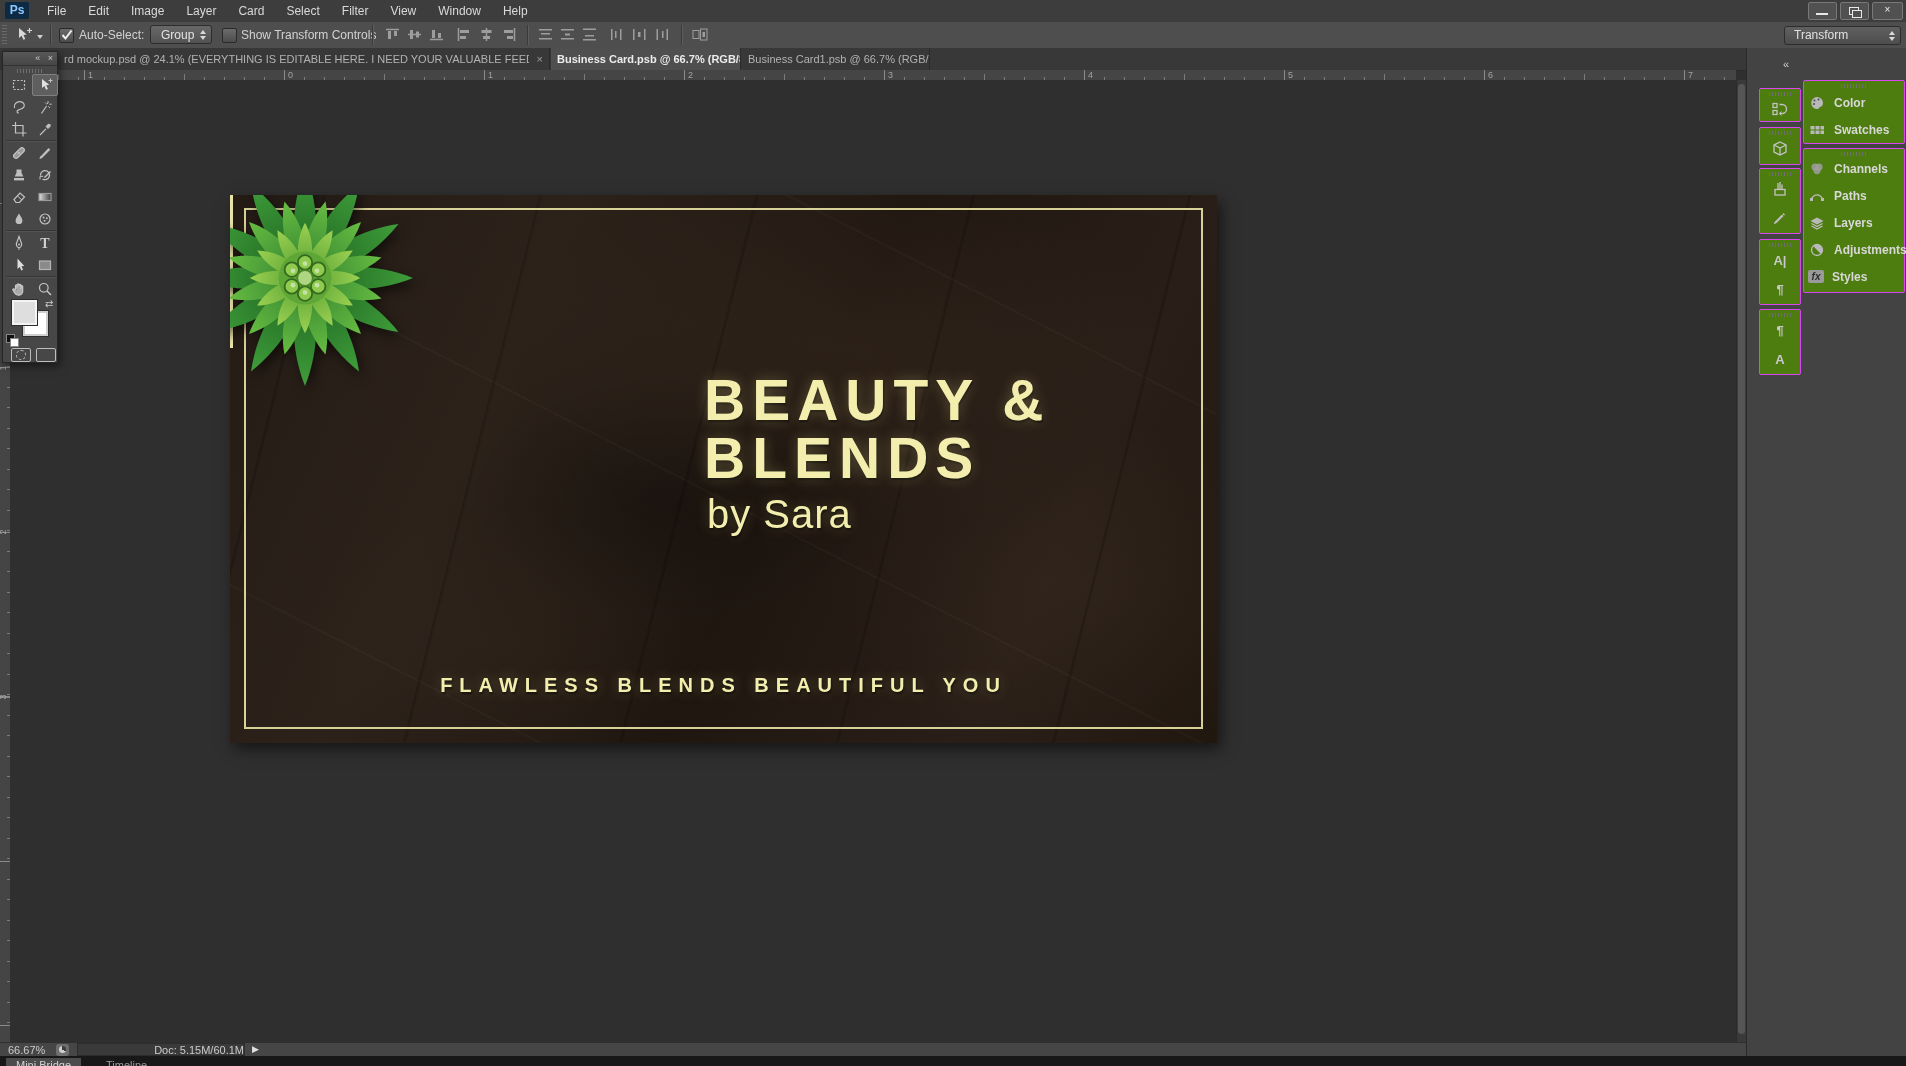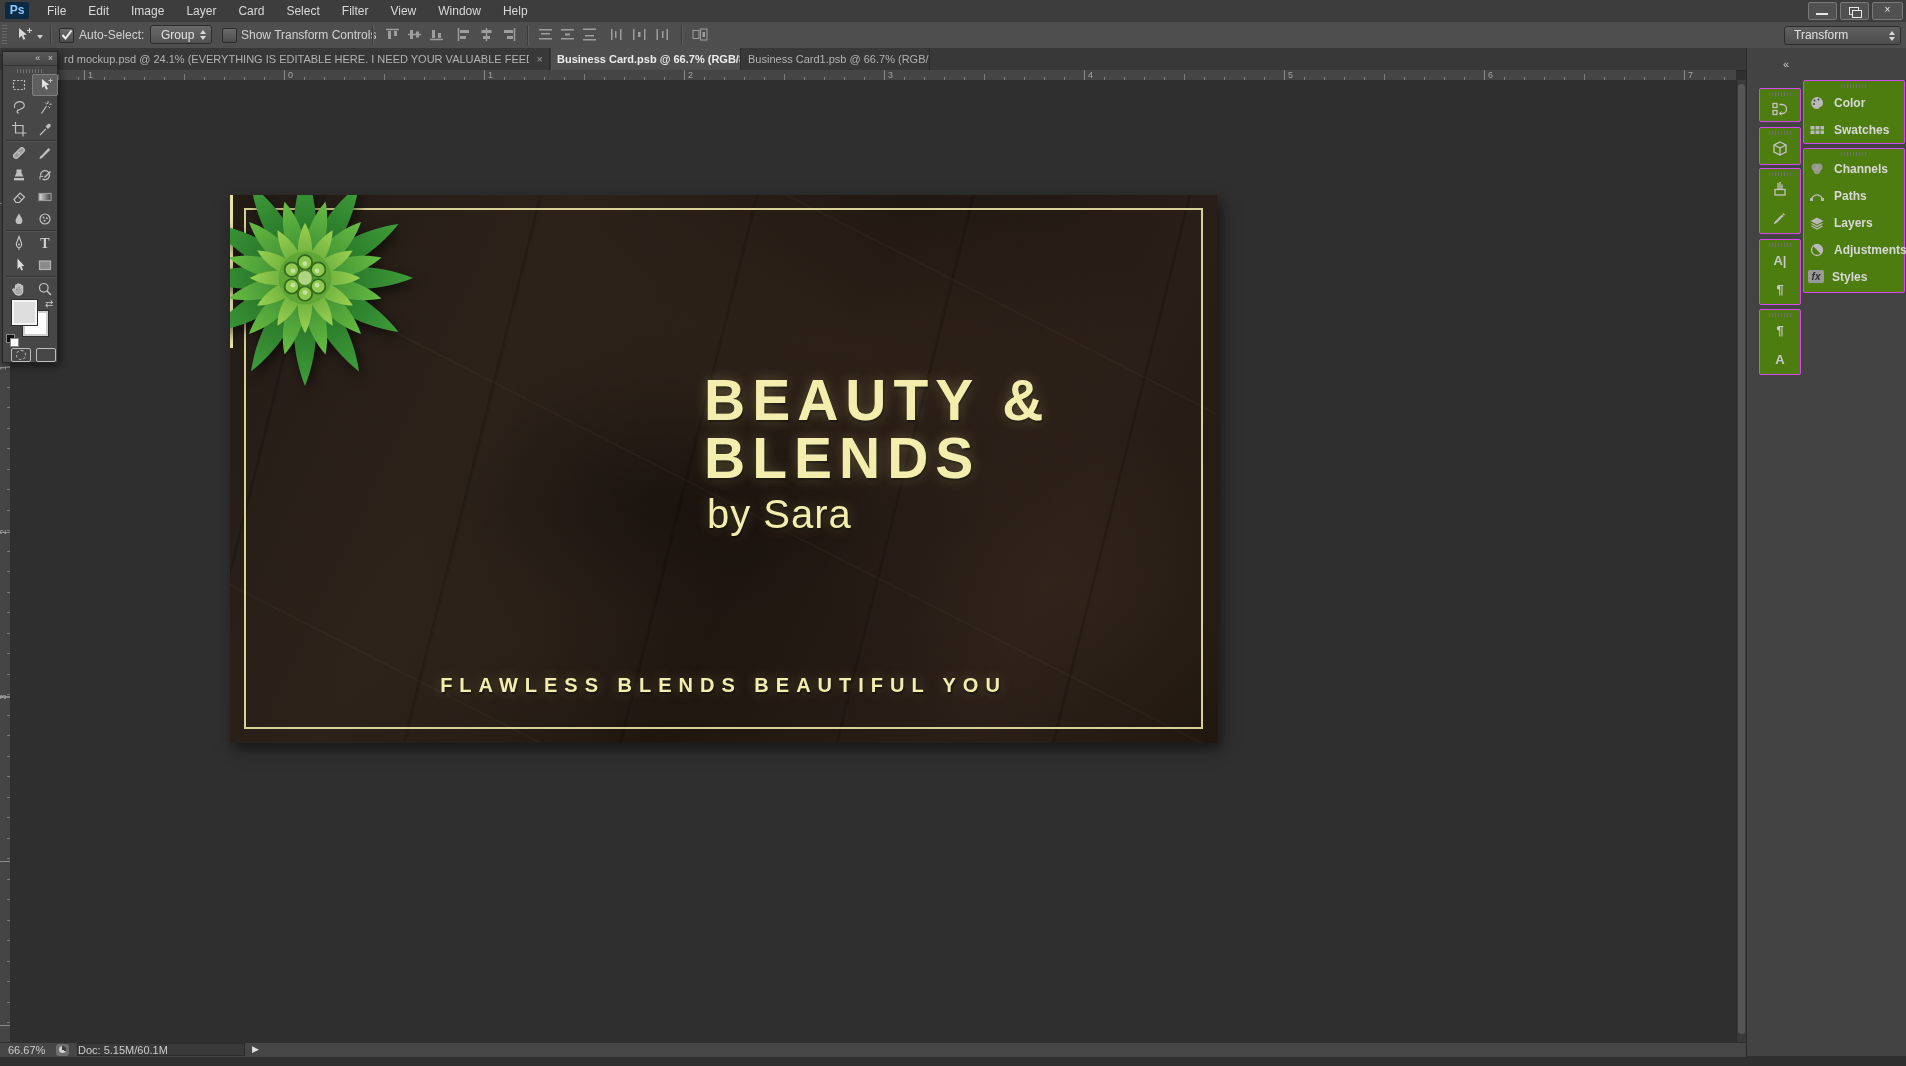--- a/index.html
+++ b/index.html
@@ -116,21 +116,21 @@
   .strip-icon svg{stroke:#c3c3c3;fill:none;stroke-width:1.3}
   .panel-row{position:absolute;left:4px;right:2px;height:27px;display:flex;align-items:center;gap:8px}
   .panel-row svg{stroke:#bdbdbd;fill:none;stroke-width:1.3;flex:0 0 auto}
   .panel-label{font-size:12px;font-weight:bold;color:#d8d8d8;white-space:nowrap}
   .fxbox{width:16px;height:13px;background:#9a9a9a;color:#2e2e2e;font-size:10px;font-style:italic;font-weight:bold;
          text-align:center;line-height:13px;border-radius:2px;flex:0 0 auto}
 
   
   #statusbar{left:0;top:1042px;width:1746px;height:14px;background:#464646;border-top:1px solid #2f2f2f;font-size:11px;color:#cbcbcb}
   #doc-info{position:absolute;left:77px;top:0px;width:168px;height:13px;background:#3a3a3a;border:1px solid #2c2c2c;
-            text-align:left;line-height:13px;box-sizing:border-box}
+            text-align:right;line-height:13px;box-sizing:border-box}
   #status-icon{position:absolute;left:56px;top:1px;width:13px;height:12px;background:#6e6e6e;border-radius:3px}
   #status-icon:after{content:"";position:absolute;left:3px;top:2px;width:7px;height:7px;border-radius:50%;background:conic-gradient(#3c3c3c 0 120deg,#cfcfcf 120deg 360deg)}
   #bottomstrip{left:0;top:1056px;width:1906px;height:10px;background:#181818;overflow:hidden}
   .bottom-tab{position:absolute;top:2px;height:14px;font-size:11px;line-height:15px;padding:0 10px}
   .bottom-tab.first{background:#4c4c4c;color:#d2d2d2}
   .bottom-tab.second{color:#9a9a9a}
 
   
   #flower{position:absolute;left:-45px;top:-37px;filter:drop-shadow(3px 5px 6px rgba(0,0,0,.55))}
 </style>
@@ -665,14 +665,18 @@
     </div>
   </div>
 
   <div id="statusbar" class="abs">
     <span class="abs" style="left:8px;top:1px">66.67%</span>
     <span id="status-icon"></span>
     <span id="doc-info">Doc: 5.15M/60.1M</span>
     <span class="abs" style="left:252px;top:1px;font-size:9px;color:#e0e0e0">▶</span>
   </div>
 
+  <div id="bottomstrip" class="abs">
+    <span class="bottom-tab first abs" style="left:6px">Mini Bridge</span>
+    <span class="bottom-tab second abs" style="left:96px">Timeline</span>
+  </div>
 
 </div>
 
 </body></html>

